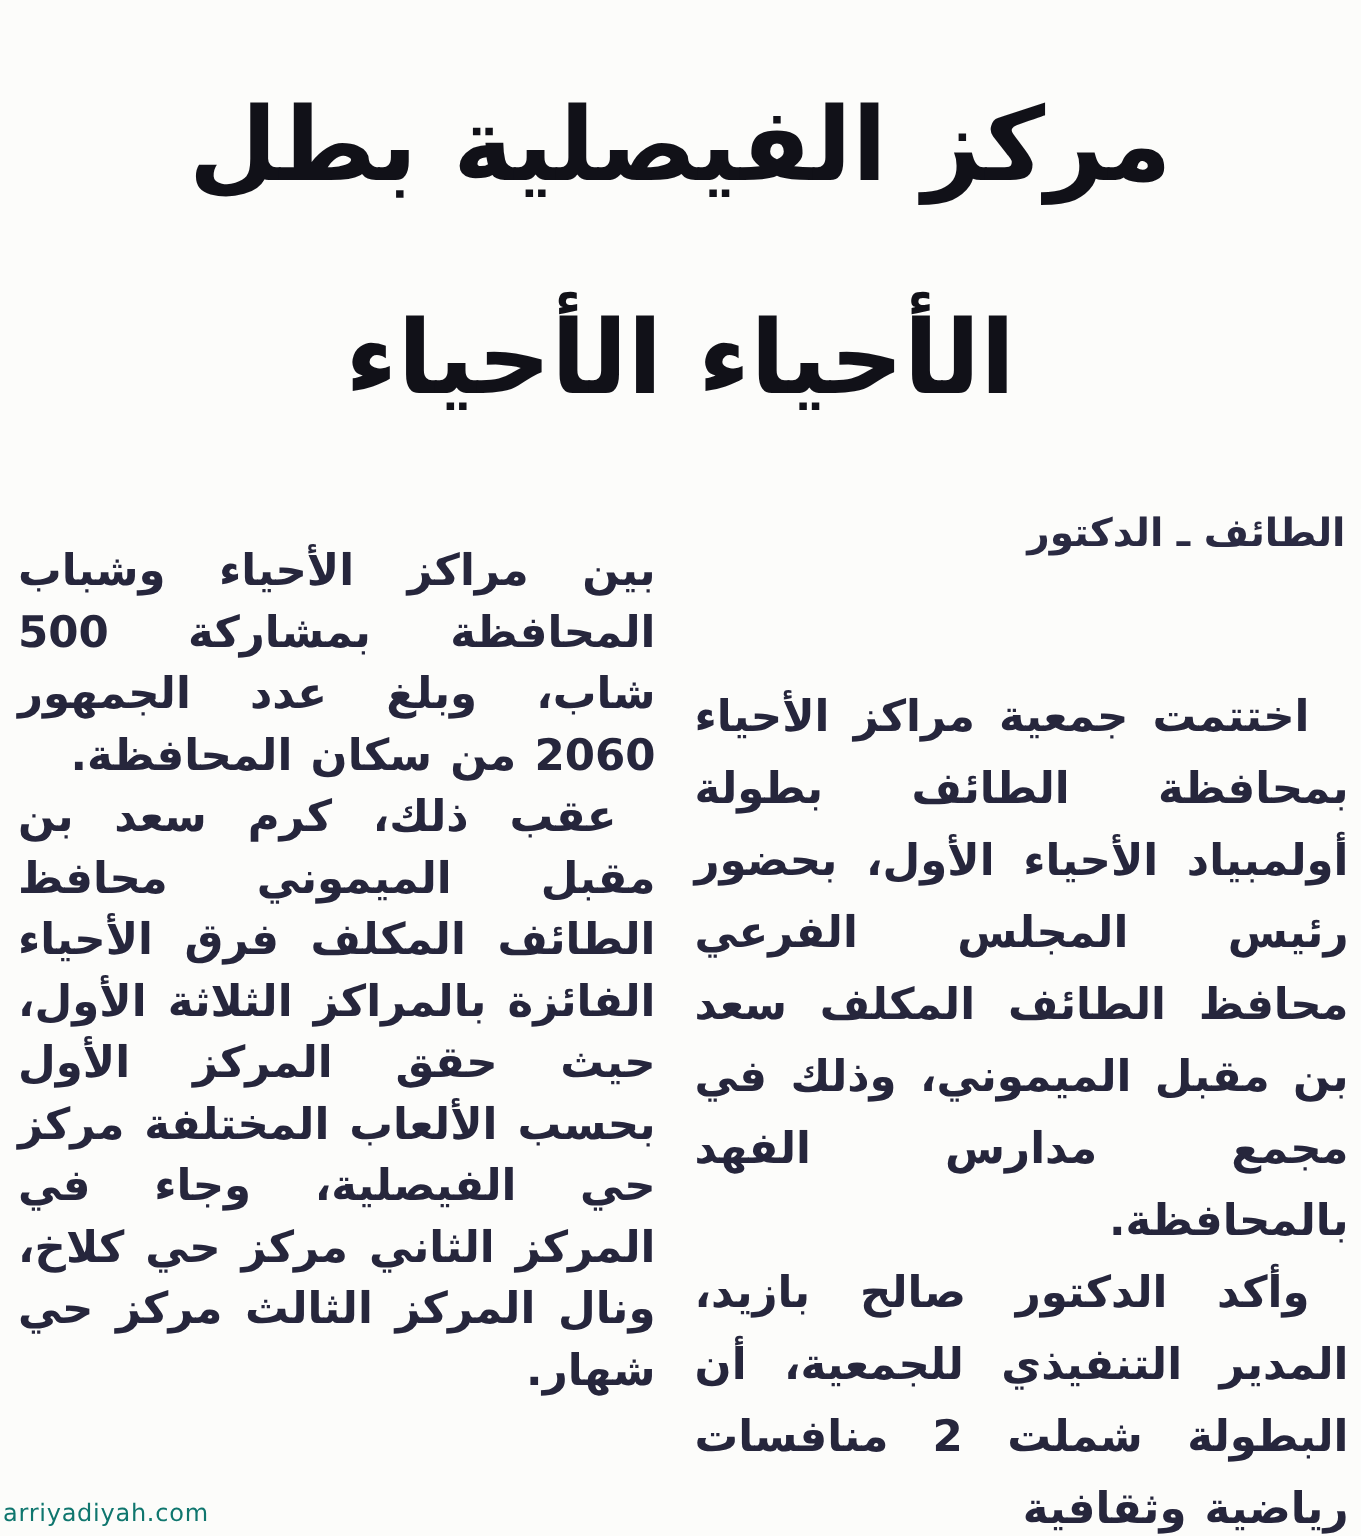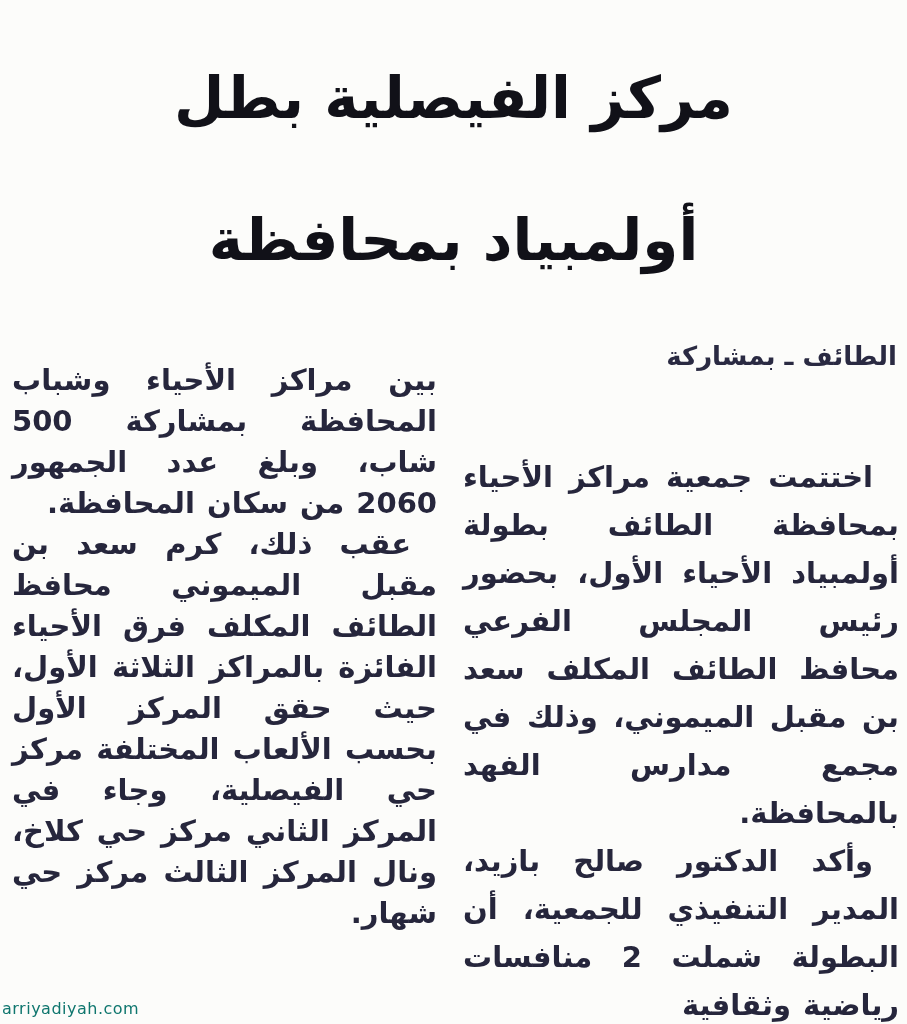--- a/index.html
+++ b/index.html
@@ -17,21 +17,21 @@
   }
   
   .headline {
     padding-top: 6px;
     text-align: center;
     font-weight: bold;
     color: #111118;
   }
   .headline-line {
     display: block;
-    font-size: 58px;
+    font-size: 68px;
     line-height: 142px;
     letter-spacing: -1px;
   }
   
   .columns {
     display: flex;
     gap: 26px;
     padding: 0 8px 0 12px;
     margin-top: 12px;
     align-items: flex-start;
@@ -71,27 +71,27 @@
     letter-spacing: 0.5px;
   }
 </style>
 </head>
 <body>
 
 <div class="page">
 
   <h1 class="headline">
     <span class="headline-line">مركز الفيصلية بطل</span>
-    <span class="headline-line">أولمبياد بمحافظة</span>
+    <span class="headline-line">الأحياء الأحياء</span>
   </h1>
 
   <div class="columns">
 
     <div class="col col-right">
-      <div class="byline">الطائف ـ بمشاركة</div>
+      <div class="byline">الطائف ـ الدكتور</div>
       <div class="body-paragraphs">
         <p>اختتمت جمعية مراكز الأحياء بمحافظة الطائف بطولة أولمبياد الأحياء الأول، بحضور رئيس المجلس الفرعي محافظ الطائف المكلف سعد بن مقبل الميموني، وذلك في مجمع مدارس الفهد بالمحافظة.</p>
         <p>وأكد الدكتور صالح بازيد، المدير التنفيذي للجمعية، أن البطولة شملت 2 منافسات رياضية وثقافية</p>
       </div>
     </div>
 
     <div class="col col-left">
       <p class="continuation">بين مراكز الأحياء وشباب المحافظة بمشاركة 500 شاب، وبلغ عدد الجمهور 2060 من سكان المحافظة.</p>
       <p>عقب ذلك، كرم سعد بن مقبل الميموني محافظ الطائف المكلف فرق الأحياء الفائزة بالمراكز الثلاثة الأول، حيث حقق المركز الأول بحسب الألعاب المختلفة مركز حي الفيصلية، وجاء في المركز الثاني مركز حي كلاخ، ونال المركز الثالث مركز حي شهار.</p>
     </div>

